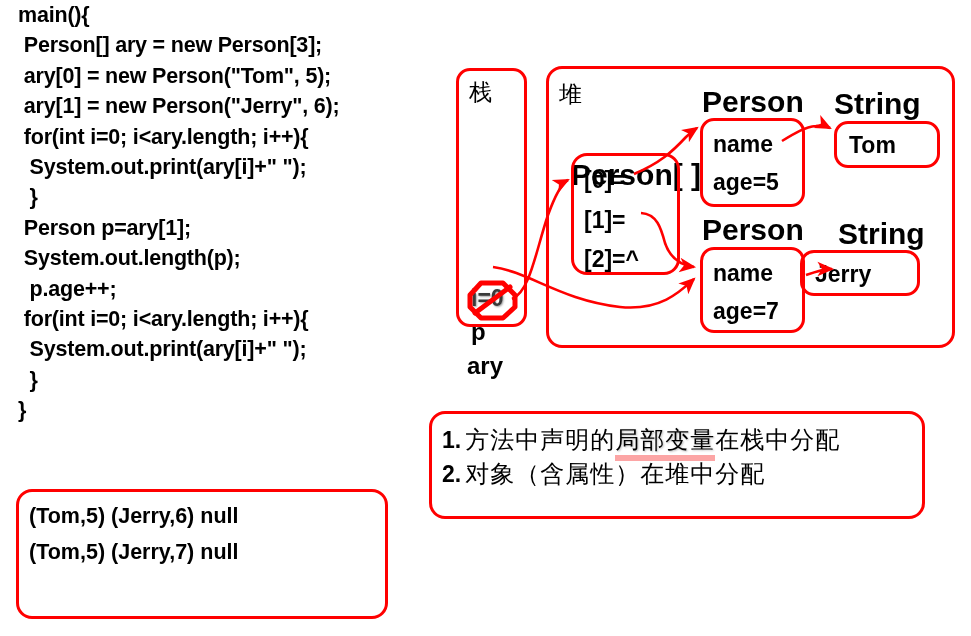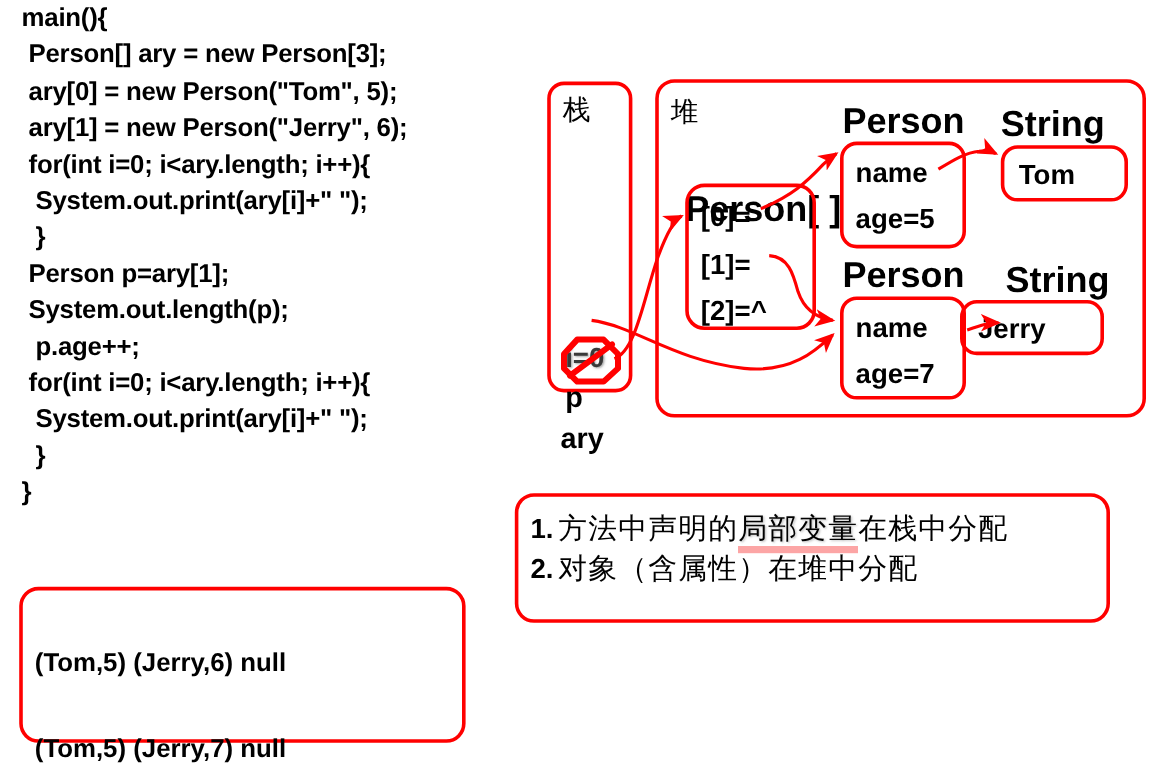--- a/index.html
+++ b/index.html
@@ -50,21 +50,20 @@
     height: 130px;
     border-radius: 16px;
   }
   #console-output .out-line {
     font-weight: bold;
     font-size: 21.5px;
     line-height: 36px;
     color: #000;
     white-space: pre;
     padding-left: 10px;
-    margin-top: 36px;
   }
   #console-output .out-inner { padding-top: 6px; }
 
   
   #stack-box {
     left: 456px;
     top: 68px;
     width: 71px;
     height: 259px;
     border-radius: 14px;

